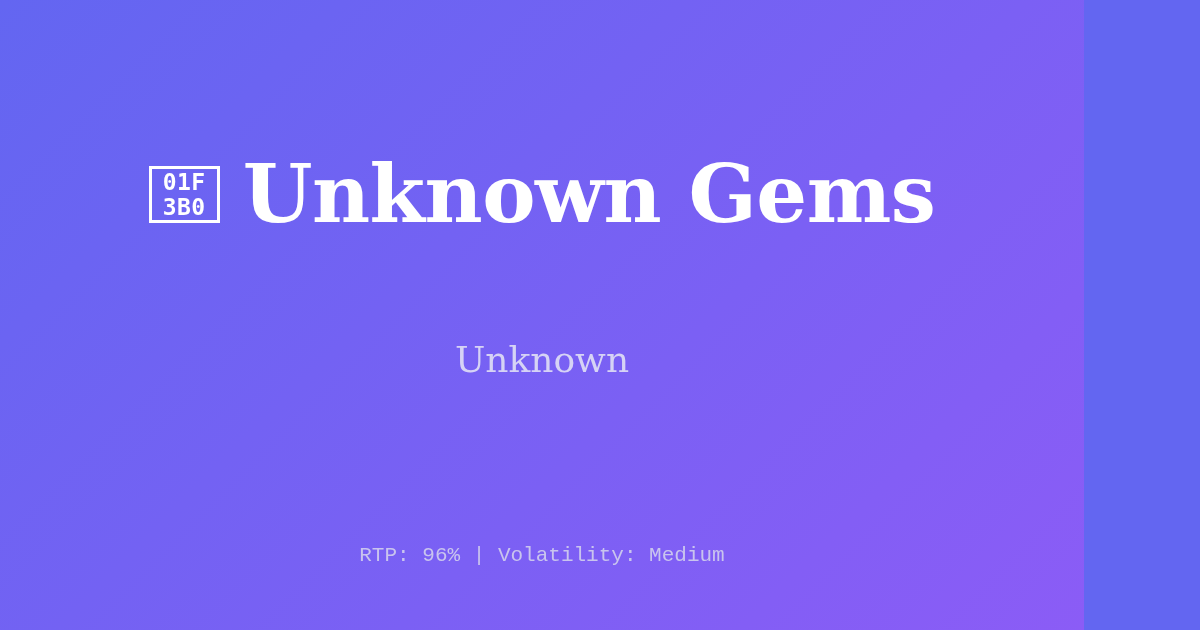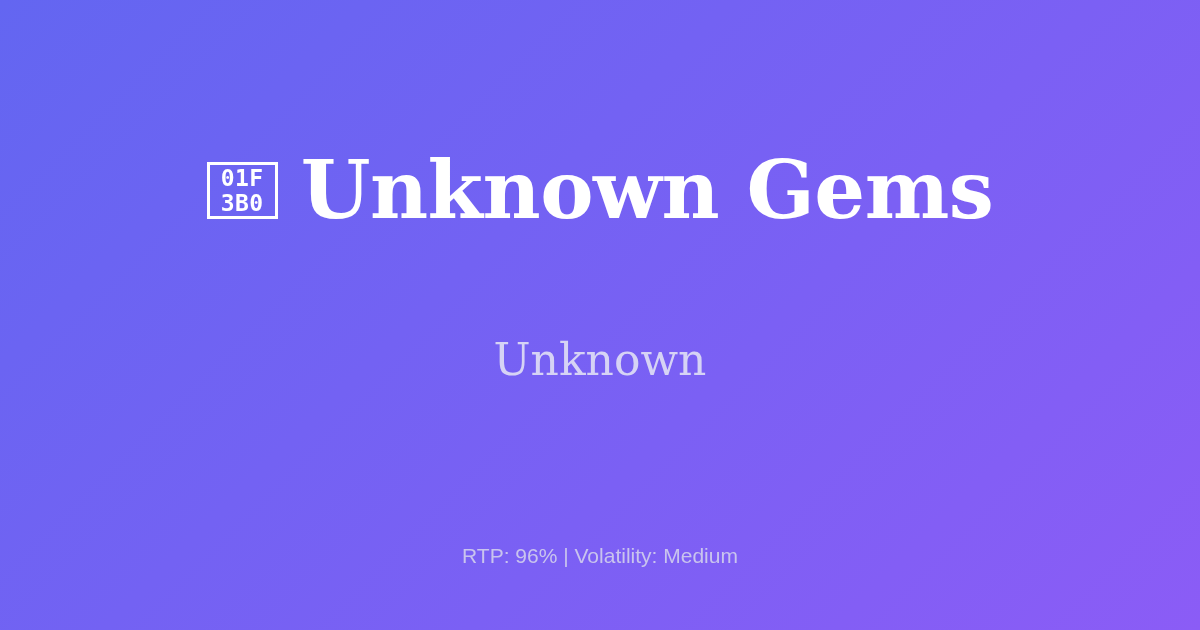--- a/index.html
+++ b/index.html
@@ -12,21 +12,21 @@
     height: 630px;
     overflow: hidden;
     font-family: "DejaVu Serif", "Liberation Serif", serif;
     background: #6366F1;
   }
 
   
   .og-card {
     position: relative;
     box-sizing: border-box;
-    width: 1200px;
+    width: 1084px;
     height: 630px;
     background-image: linear-gradient(135deg, #6366F1 0%, #8B5CF6 100%);
     display: flex;
     flex-direction: column;
     align-items: center;
     justify-content: center;
     text-align: center;
     -webkit-font-smoothing: antialiased;
   }
 
@@ -82,32 +82,32 @@
     font-size: 80px;
     line-height: 1;
     color: #FFFFFF;
     letter-spacing: -0.5px;
   }
 
   .card-subtitle {
     margin-top: 54px;
     font-family: "DejaVu Serif", "Liberation Serif", serif;
     font-weight: 400;
-    font-size: 44px;
+    font-size: 36px;
     line-height: 1;
     color: #D6D3F5;
   }
 
   
   .card-meta {
     position: absolute;
     left: 0;
     right: 0;
     bottom: 64px;
-    font-family: Liberation Sans, sans-serif;
+    font-family: Liberation Mono, monospace;
     font-weight: 400;
     font-size: 21px;
     line-height: 1;
     color: #C9C4EE;
     text-align: center;
   }
 </style>
 </head>
 <body>
 

